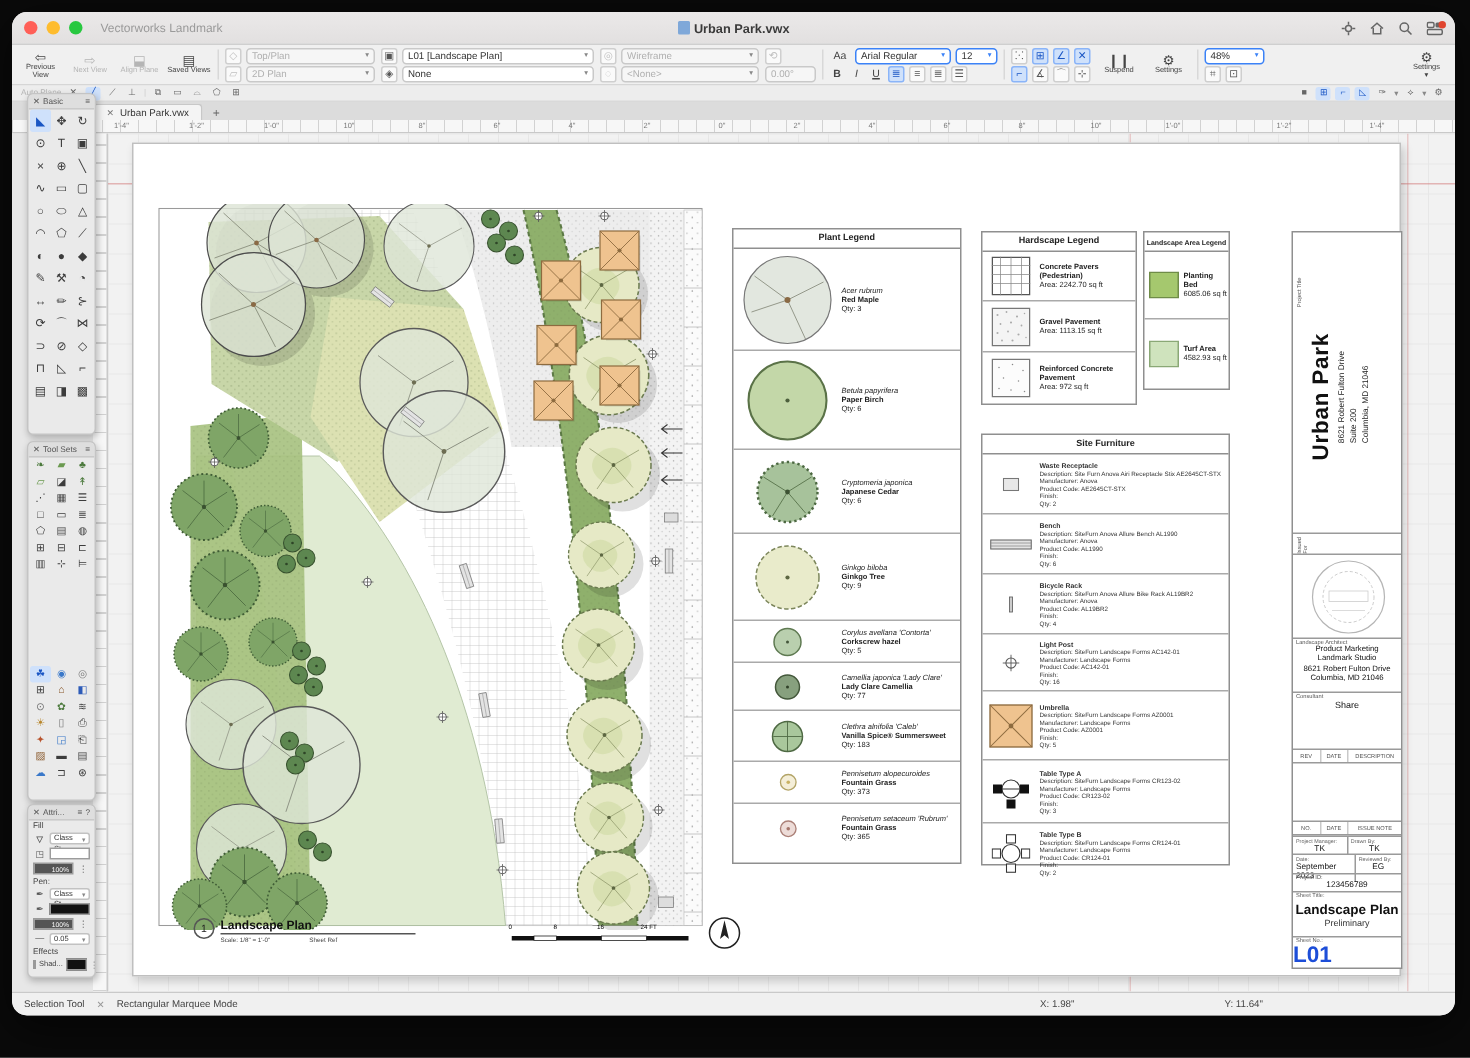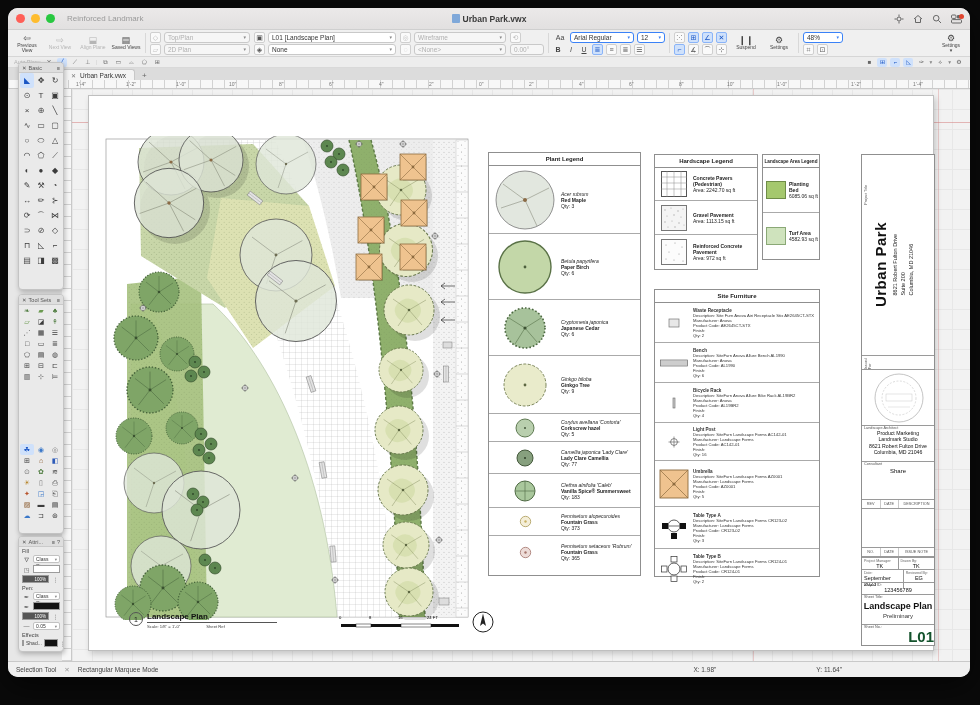--- a/index.html
+++ b/index.html
@@ -119,21 +119,21 @@
 </style>
 </head>
 <body>
 
 <div class="window">
 
   <div class="titlebar">
     <div class="tl-dot" style="background:#ff5f57"></div>
     <div class="tl-dot" style="background:#febc2e"></div>
     <div class="tl-dot" style="background:#28c840"></div>
-    <span class="app-name">Reinforced Landmark</span>
+    <span class="app-name">Vectorworks Landmark</span>
     <div class="doc-title"><span class="dicon"></span><span>Urban Park.vwx</span></div>
     <div class="tb-right">
       <svg width="10" height="10" viewBox="0 0 10 10">
           <circle cx="5" cy="5" r="2" fill="none" stroke="#666"></circle>
           <g stroke="#666">
             <line x1="5" y1="0.5" x2="5" y2="2.5"></line>
             <line x1="5" y1="7.5" x2="5" y2="9.5"></line>
             <line x1="0.5" y1="5" x2="2.5" y2="5"></line>
             <line x1="7.5" y1="5" x2="9.5" y2="5"></line>
           </g>
@@ -1042,21 +1042,21 @@
             <div class="k tiny" style="padding-left:2px">Project ID:</div>
             <div style="font-size:5.5px; text-align:center; color:#111">123456789</div>
           </div>
           <div class="tb-sec" style="top:439px; height:30px">
             <div class="tiny" style="padding-left:2px">Sheet Title:</div>
             <div style="font-size:9px; font-weight:bold; text-align:center; color:#111; padding-top:2px">Landscape Plan</div>
             <div style="font-size:6px; text-align:center; color:#333; padding-top:2px">Preliminary</div>
           </div>
           <div class="tb-sec" style="top:469px; height:23px">
             <div class="tiny" style="padding-left:2px">Sheet No.:</div>
-            <div style="font-size:15px; font-weight:bold; text-align:right; color:#14532d; line-height:15px">L01</div>
+            <div style="font-size:15px; font-weight:bold; text-align:left; color:#1d4ed8; line-height:15px">L01</div>
           </div>
         </div>
 
         <div class="drw-label">
           <div class="drw-num">1</div>
           <div>
             <div class="drw-t">Landscape Plan</div>
             <div class="drw-sub">
               <span>Scale: 1/8" = 1'-0"</span>
               <span>Sheet Ref</span>

